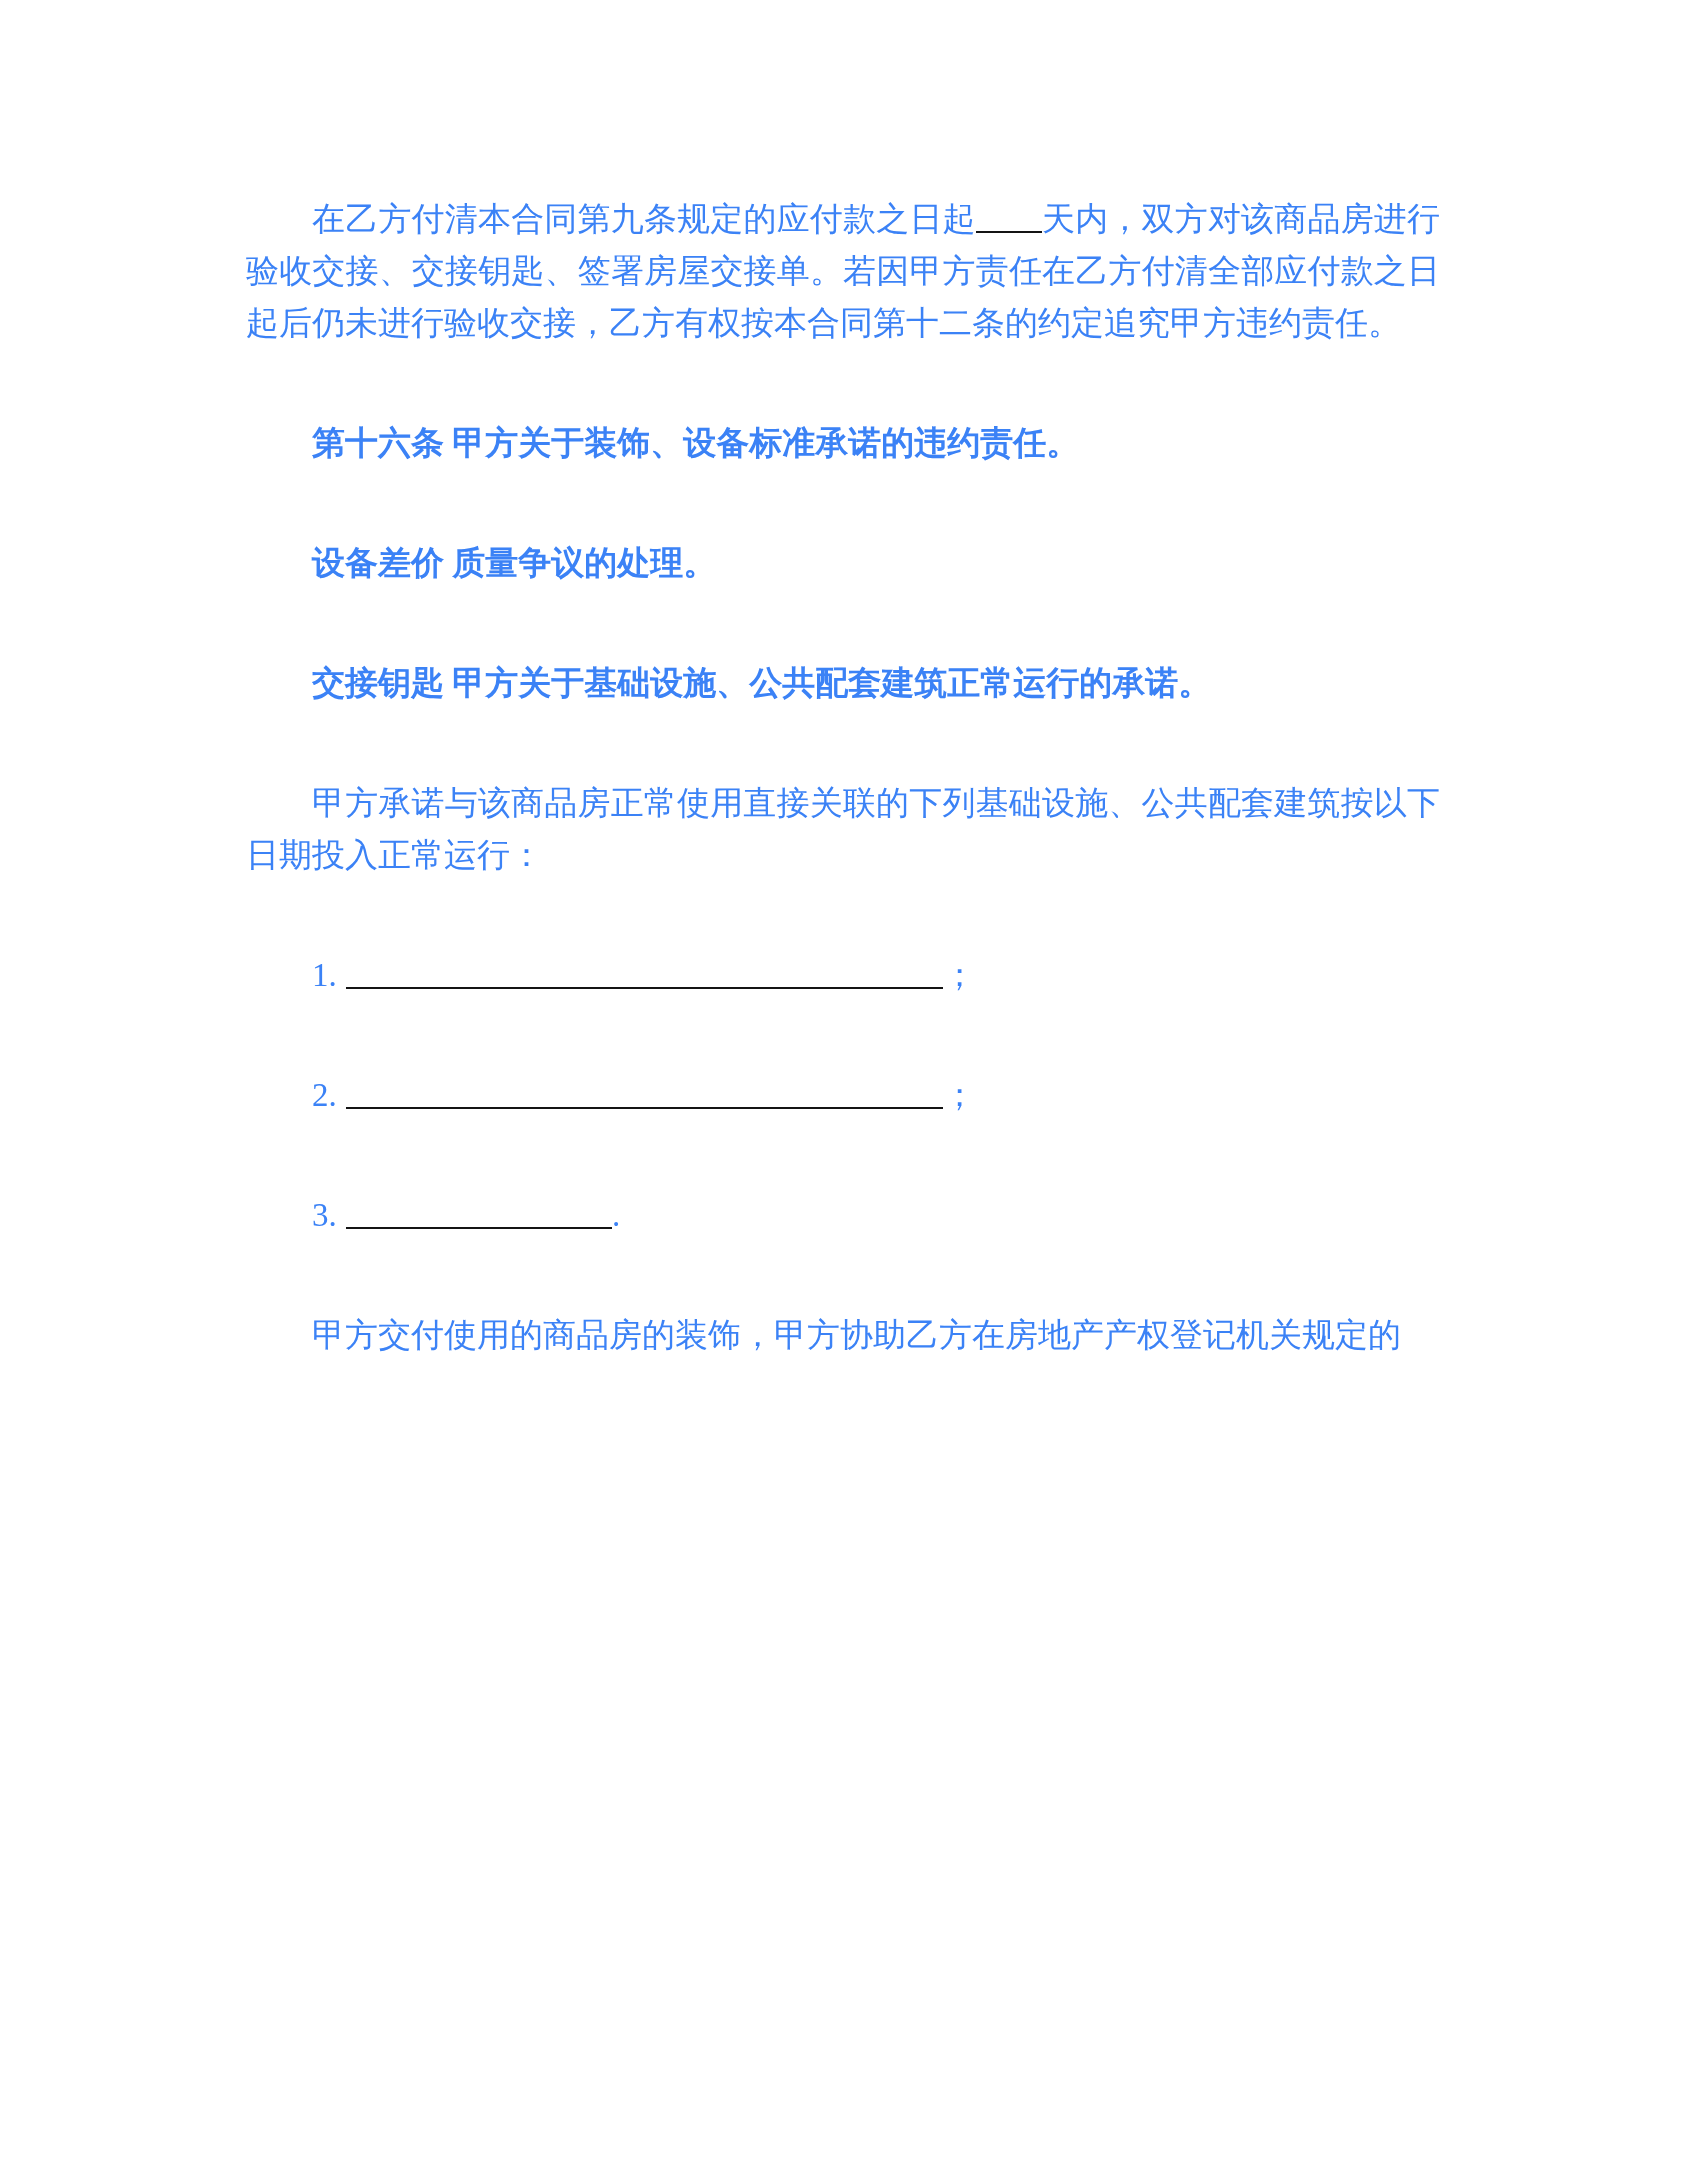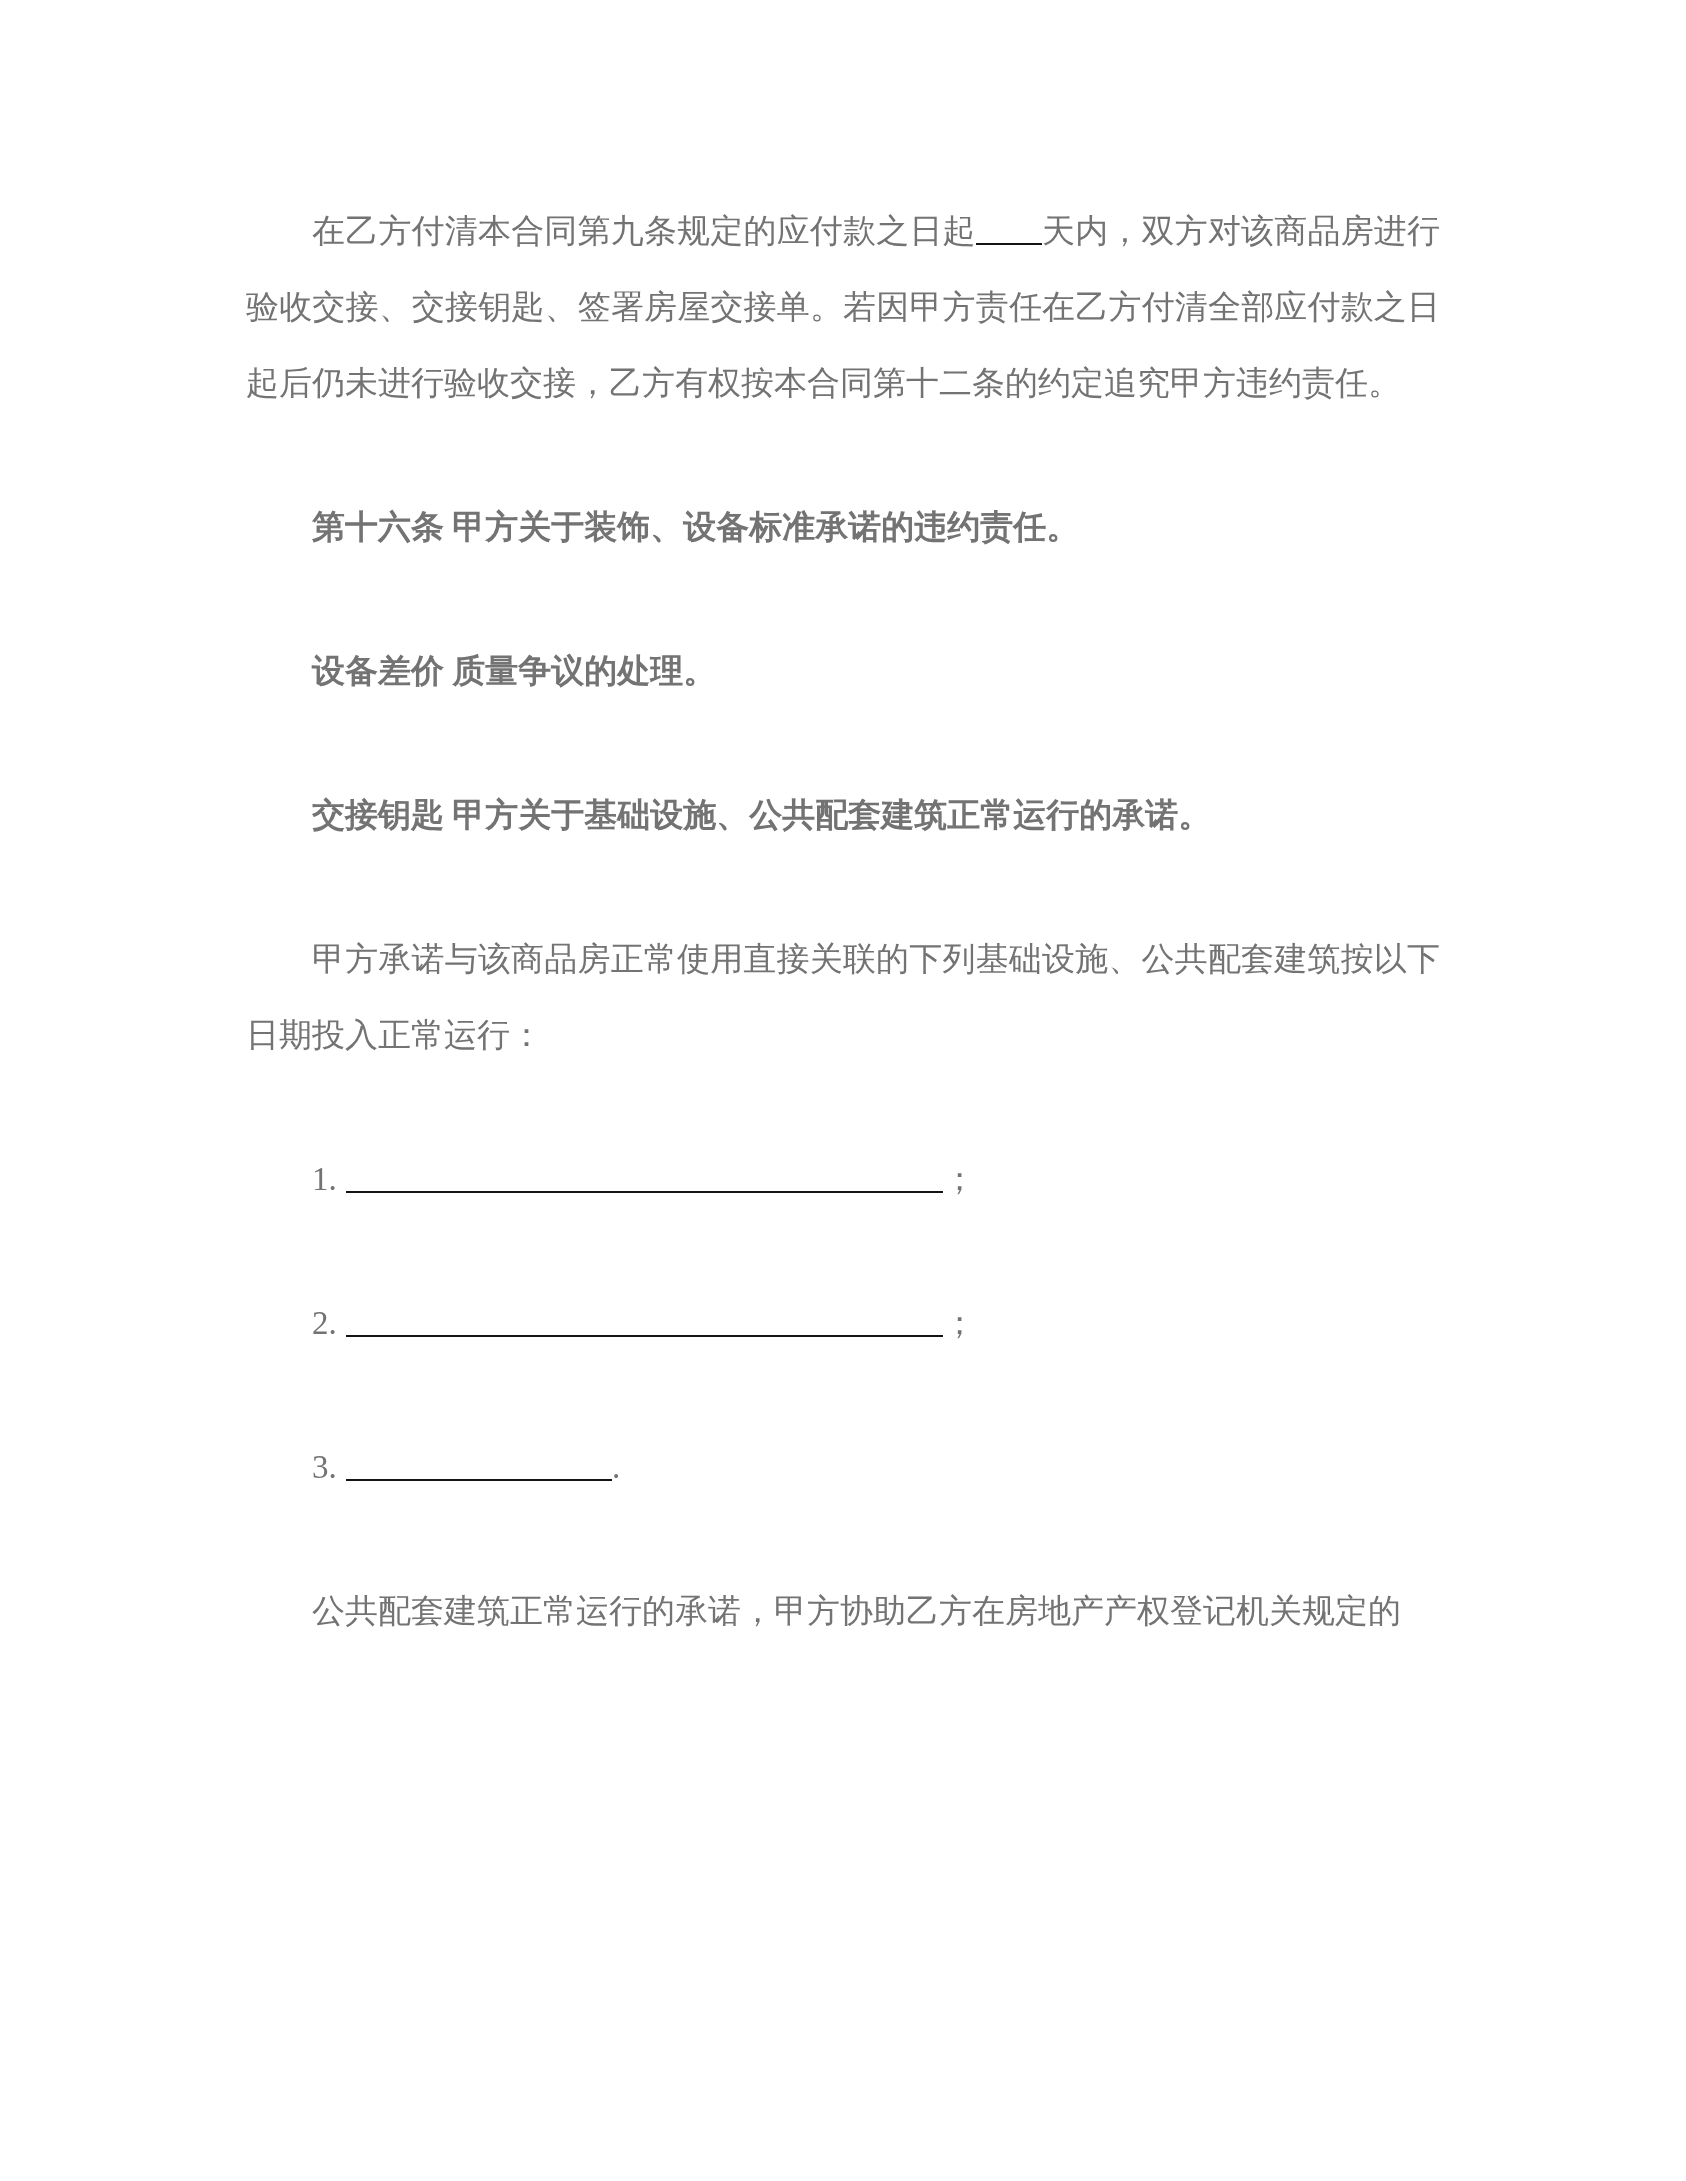--- a/index.html
+++ b/index.html
@@ -5,25 +5,25 @@
   html, body {
     margin: 0;
     padding: 0;
     background: #ffffff;
   }
   .page {
     box-sizing: border-box;
     width: 1686px;
     height: 2182px;
     background: #ffffff;
-    color: #737373;
+    color: #3b82f6;
     padding: 193px 246px 0 246px;
     font-family: "Liberation Serif", "DejaVu Serif", serif;
     font-size: 33px;
-    line-height: 76px;
+    line-height: 52px;
     overflow: hidden;
   }
   .para {
     margin: 0 0 68px 0;
     text-indent: 2em;
     text-align: justify;
     word-break: break-all;
   }
   .heading {
     font-weight: bold;
@@ -57,16 +57,16 @@
 
   <p class="para">甲方承诺与该商品房正常使用直接关联的下列基础设施、公共配套建筑按以下日期投入正常运行：</p>
 
   <p class="para list-item"><span>1.</span><span class="blank blank-long"></span><span>；</span></p>
 
   <p class="para list-item"><span>2.</span><span class="blank blank-long"></span><span>；</span></p>
 
   <p class="para list-item"><span>3.</span><span class="blank blank-short"></span><span>.</span></p>
 
 
-  <p class="para">公共配套建筑正常运行的承诺，甲方协助乙方在房地产产权登记机关规定的</p>
+  <p class="para">甲方交付使用的商品房的装饰，甲方协助乙方在房地产产权登记机关规定的</p>
 
 </div>
 
 
 </body></html>

